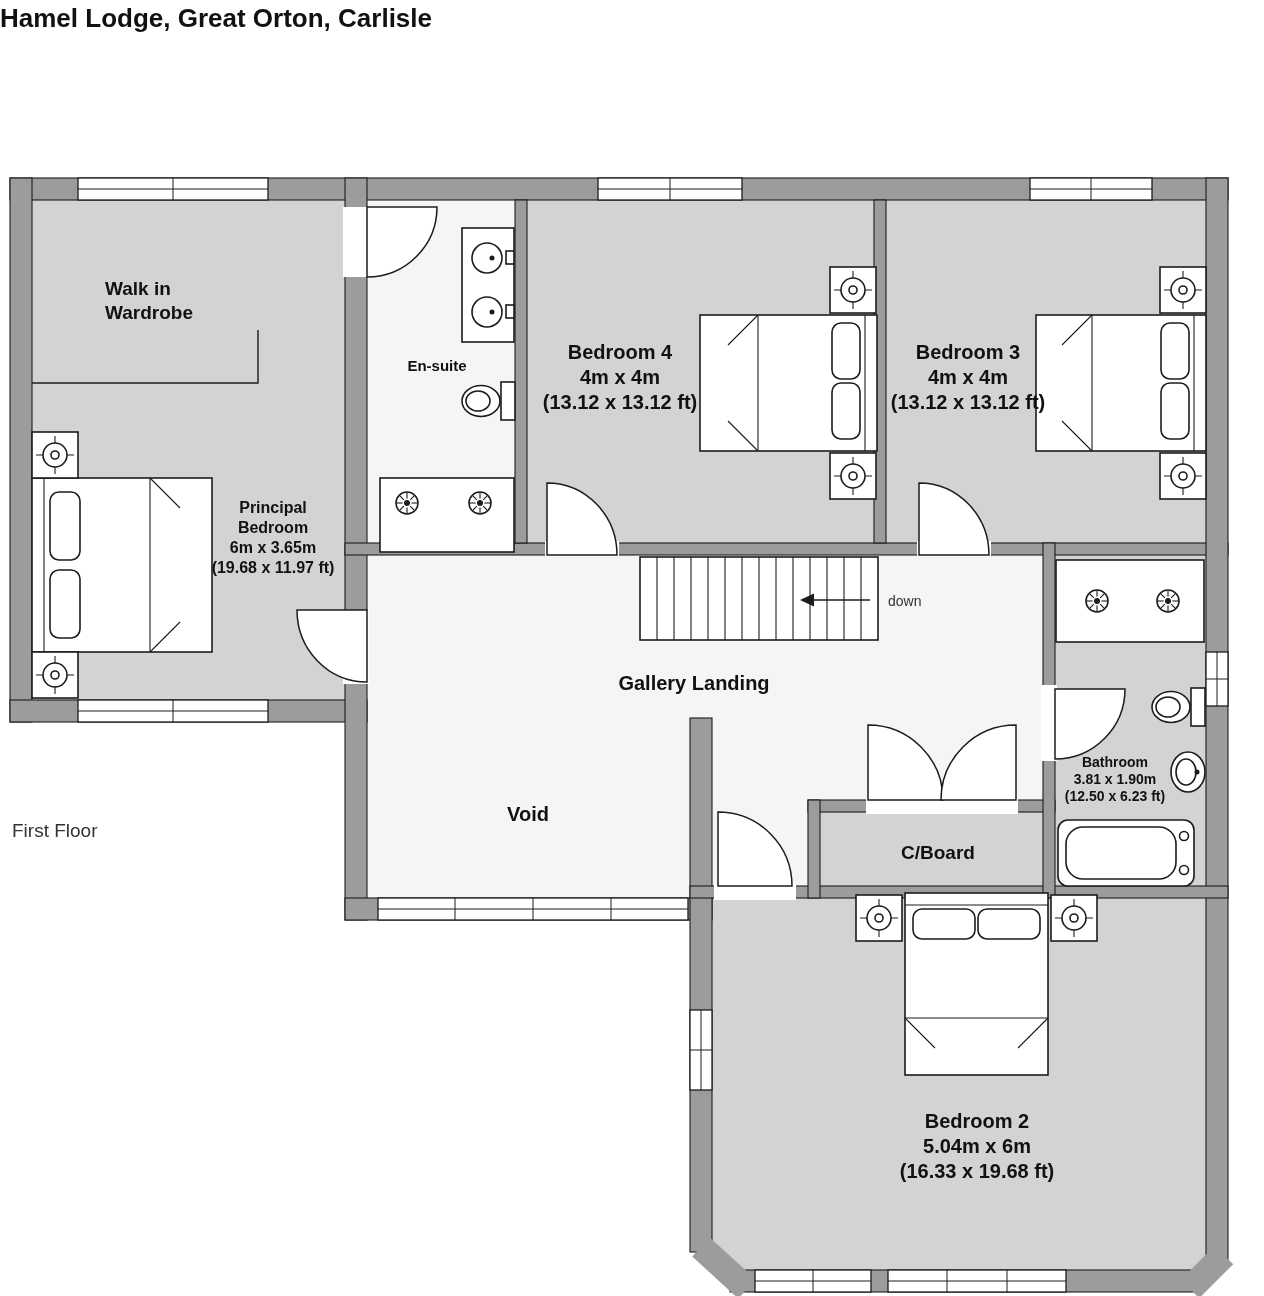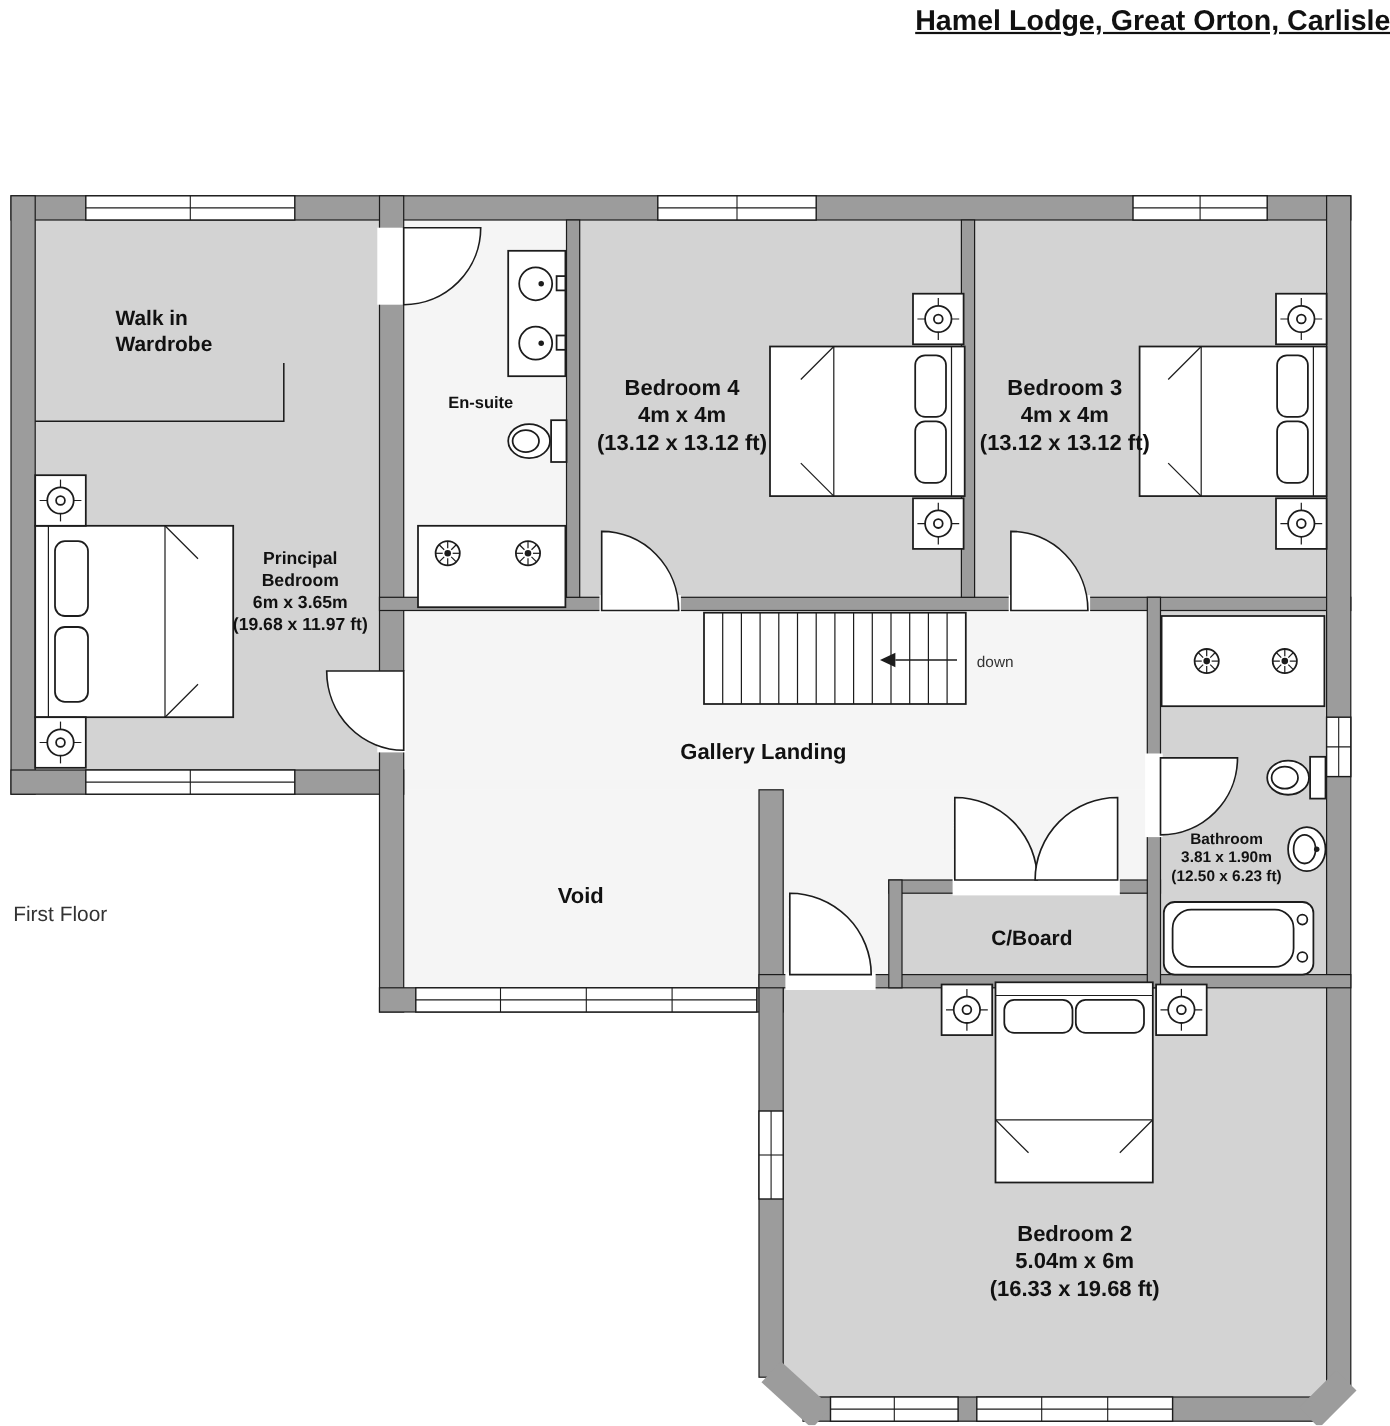--- a/index.html
+++ b/index.html
@@ -1,19 +1,19 @@
 <!DOCTYPE html>
 <html style="--wall: #9c9c9c; --room: #d3d3d3; --open: #f5f5f5; --line: #1c1c1c;"><head>
 <meta charset="utf-8">
 <style>
   html,body{margin:0;padding:0;background:#fff;width:1264px;height:1296px;
     font-family:"Liberation Sans",sans-serif;}
   .page{position:relative;width:1264px;height:1296px;overflow:hidden;background:#fff;}
-  h1.title{position:absolute;top:0;left:0;width:100%;text-align:right;margin:0;
-    padding-top:3px;font-size:26px;font-weight:bold;color:#111;text-decoration:underline;}
+  h1.title{position:absolute;top:0;left:0;width:100%;text-align:left;margin:0;
+    padding-top:3px;font-size:26px;font-weight:bold;color:#111;}
   svg.plan{position:absolute;left:0;top:0;}
   .room{fill:var(--room,#d3d3d3);}
   .open{fill:var(--open,#f5f5f5);}
   .wall{fill:var(--wall,#9c9c9c);stroke:var(--line,#1c1c1c);stroke-width:1.1;}
   .chamfer{stroke:var(--wall,#9c9c9c);stroke-width:26;stroke-linecap:butt;}
   .win{fill:#fff;stroke:var(--line,#1c1c1c);stroke-width:1.3;}
   .wln{stroke:var(--line,#1c1c1c);stroke-width:1;fill:none;}
   .gap{fill:#fff;}
   .door{fill:#fff;stroke:var(--line,#1c1c1c);stroke-width:1.5;}
   .furn{fill:#fff;stroke:var(--line,#1c1c1c);stroke-width:1.6;}

